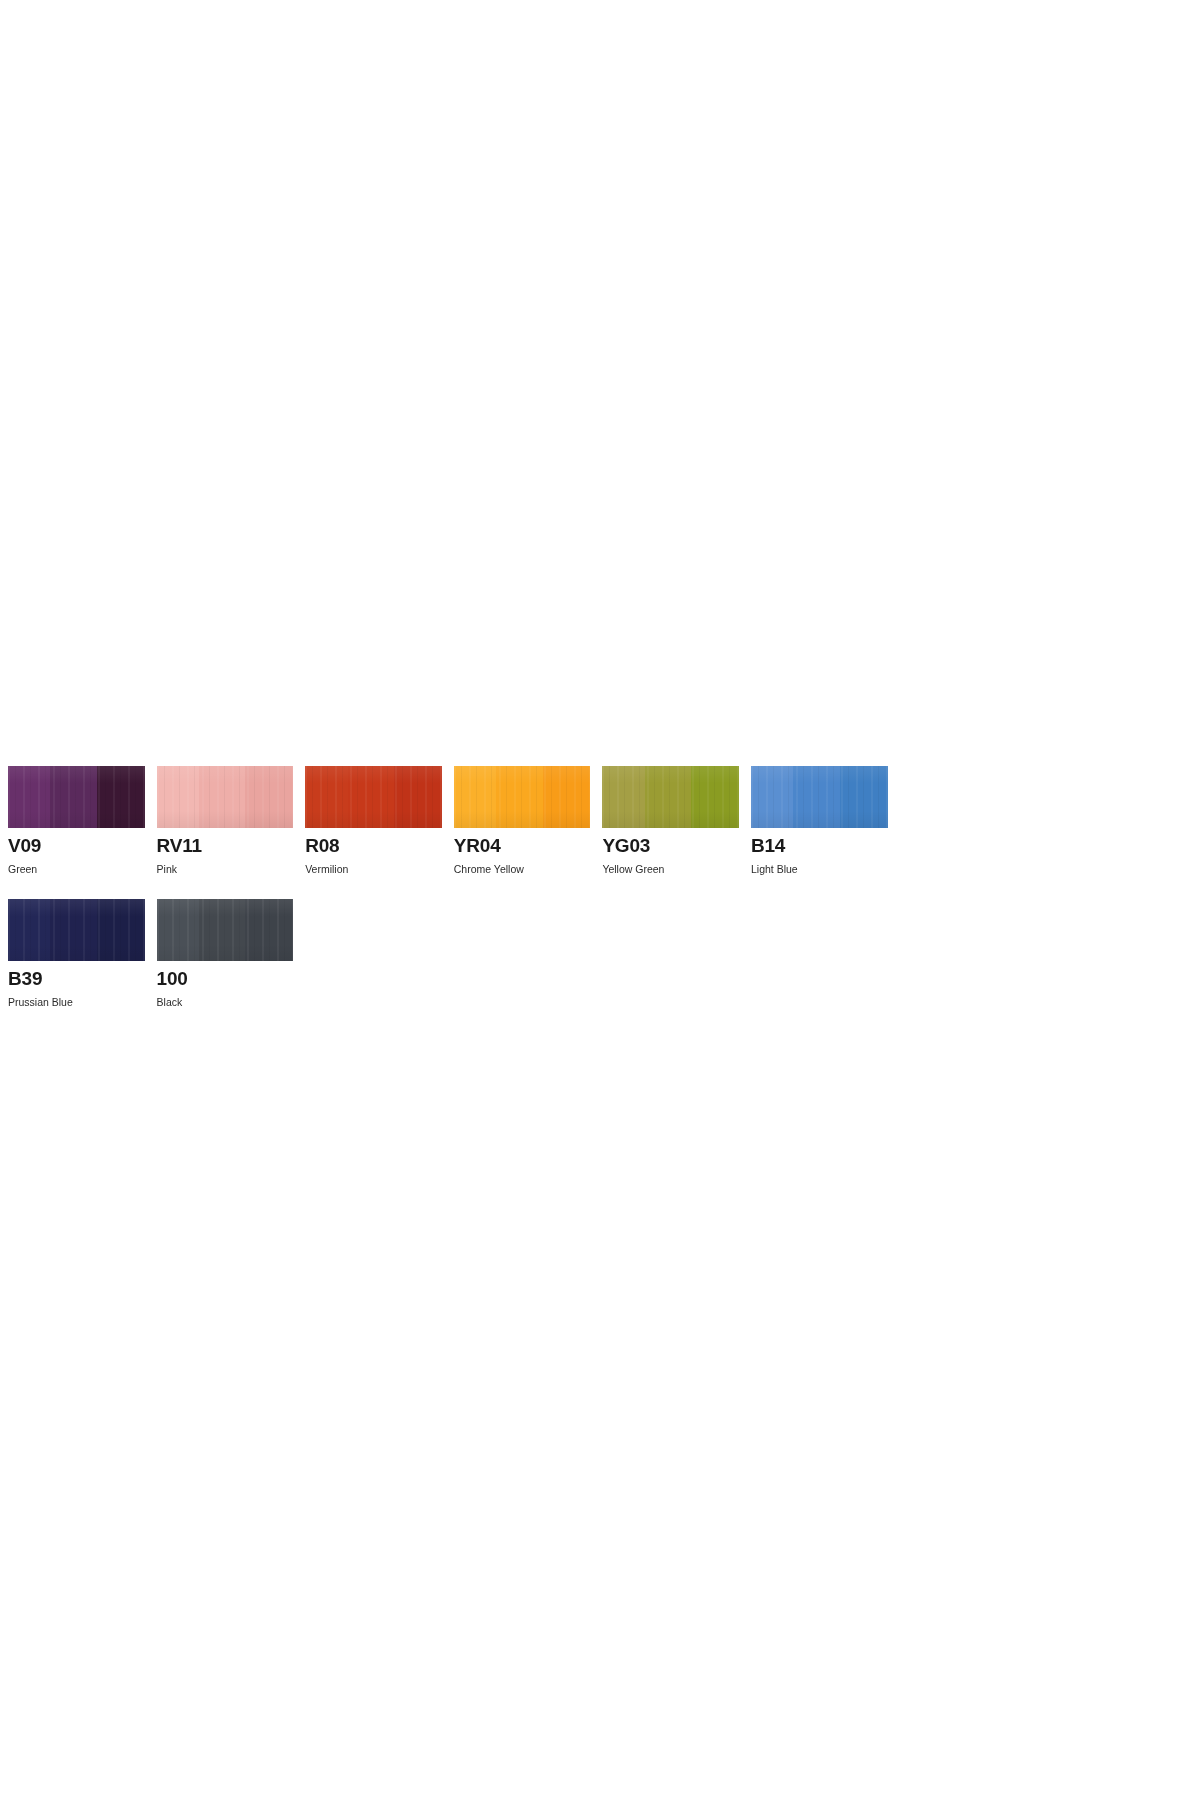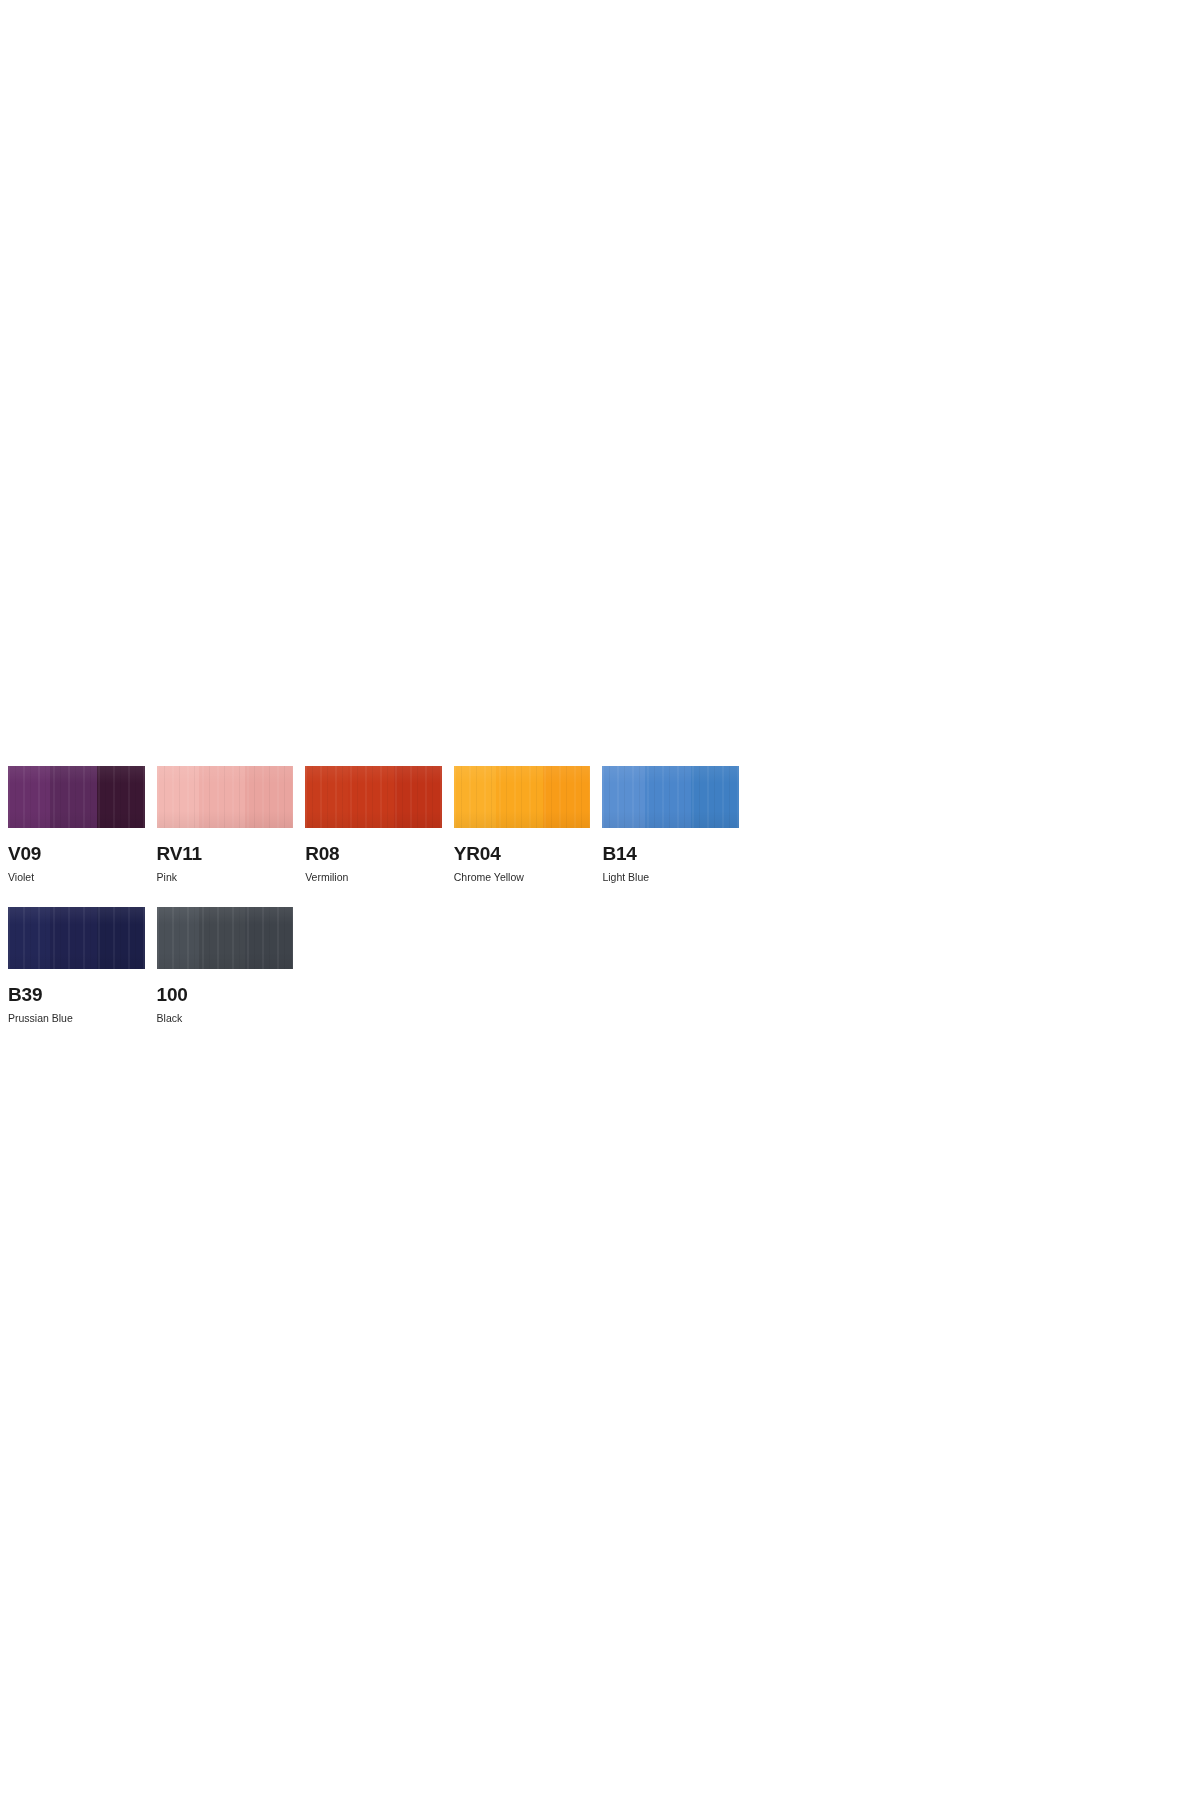--- a/index.html
+++ b/index.html
@@ -84,21 +84,21 @@
       rgba(0,0,0,0.05) 100%);
     pointer-events: none;
   }
 
   .swatch-code {
     font-size: 19px;
     font-weight: bold;
     color: #1a1a1a;
     letter-spacing: -0.2px;
     line-height: 1;
-    margin-top: 16px;
+    margin-top: 8px;
     white-space: nowrap;
   }
 
   .swatch-name {
     font-size: 10.5px;
     font-weight: normal;
     color: #2b2b2b;
     line-height: 1;
     margin-top: 9px;
     white-space: nowrap;
@@ -113,21 +113,21 @@
 
     <div class="swatch-cell">
       <div class="swatch-chip" style="background: rgb(92, 42, 88);">
         <div class="band b1" style="background: rgb(104, 48, 106);"></div>
         <div class="band b2" style="background: rgb(90, 42, 92);"></div>
         <div class="band b3" style="background: rgb(59, 23, 51);"></div>
         <div class="grain"></div>
         <div class="sheen"></div>
       </div>
       <div class="swatch-code">V09</div>
-      <div class="swatch-name">Violet</div>
+      <div class="swatch-name">Green</div>
     </div>
 
     <div class="swatch-cell">
       <div class="swatch-chip" style="background: rgb(238, 175, 171);">
         <div class="band b1" style="background: rgb(242, 183, 178);"></div>
         <div class="band b2" style="background: rgb(238, 174, 169);"></div>
         <div class="band b3" style="background: rgb(233, 164, 159);"></div>
         <div class="grain"></div>
         <div class="sheen"></div>
       </div>
@@ -153,20 +153,31 @@
         <div class="band b2" style="background: rgb(250, 168, 31);"></div>
         <div class="band b3" style="background: rgb(248, 156, 24);"></div>
         <div class="grain"></div>
         <div class="sheen"></div>
       </div>
       <div class="swatch-code">YR04</div>
       <div class="swatch-name">Chrome Yellow</div>
     </div>
 
 
+    <div class="swatch-cell">
+      <div class="swatch-chip" style="background: rgb(154, 156, 51);">
+        <div class="band b1" style="background: rgb(164, 159, 69);"></div>
+        <div class="band b2" style="background: rgb(154, 156, 51);"></div>
+        <div class="band b3" style="background: rgb(138, 156, 34);"></div>
+        <div class="grain"></div>
+        <div class="sheen"></div>
+      </div>
+      <div class="swatch-code">YG03</div>
+      <div class="swatch-name">Yellow Green</div>
+    </div>
 
 
     <div class="swatch-cell">
       <div class="swatch-chip" style="background: rgb(77, 135, 203);">
         <div class="band b1" style="background: rgb(90, 143, 209);"></div>
         <div class="band b2" style="background: rgb(75, 134, 203);"></div>
         <div class="band b3" style="background: rgb(63, 127, 195);"></div>
         <div class="grain"></div>
         <div class="sheen"></div>
       </div>

